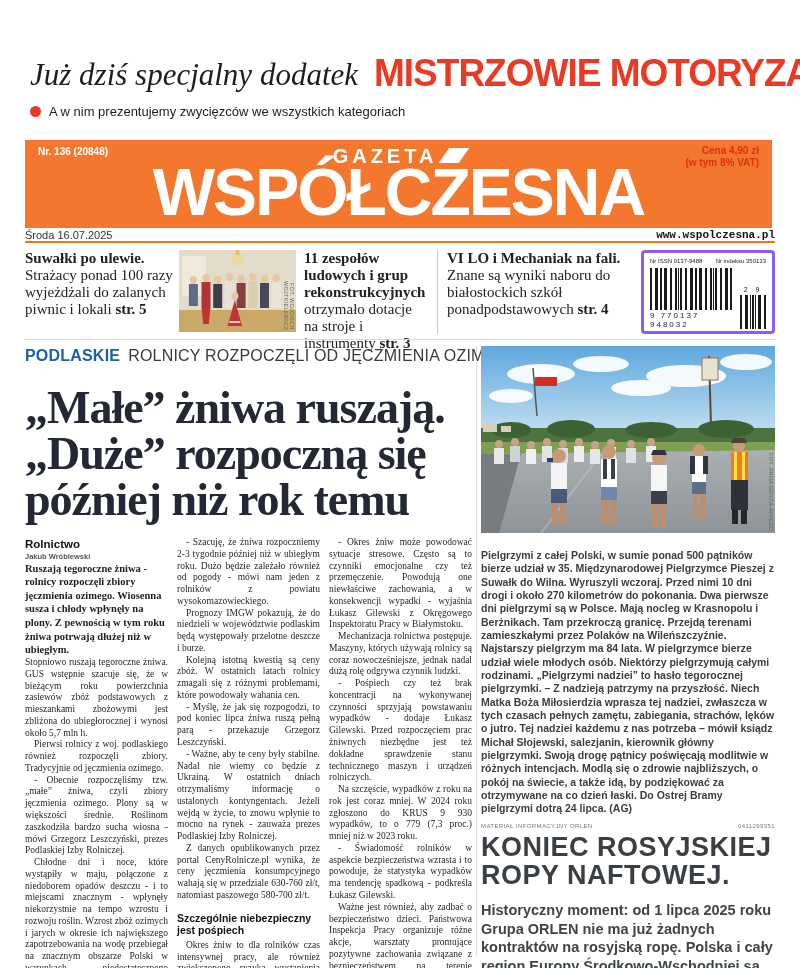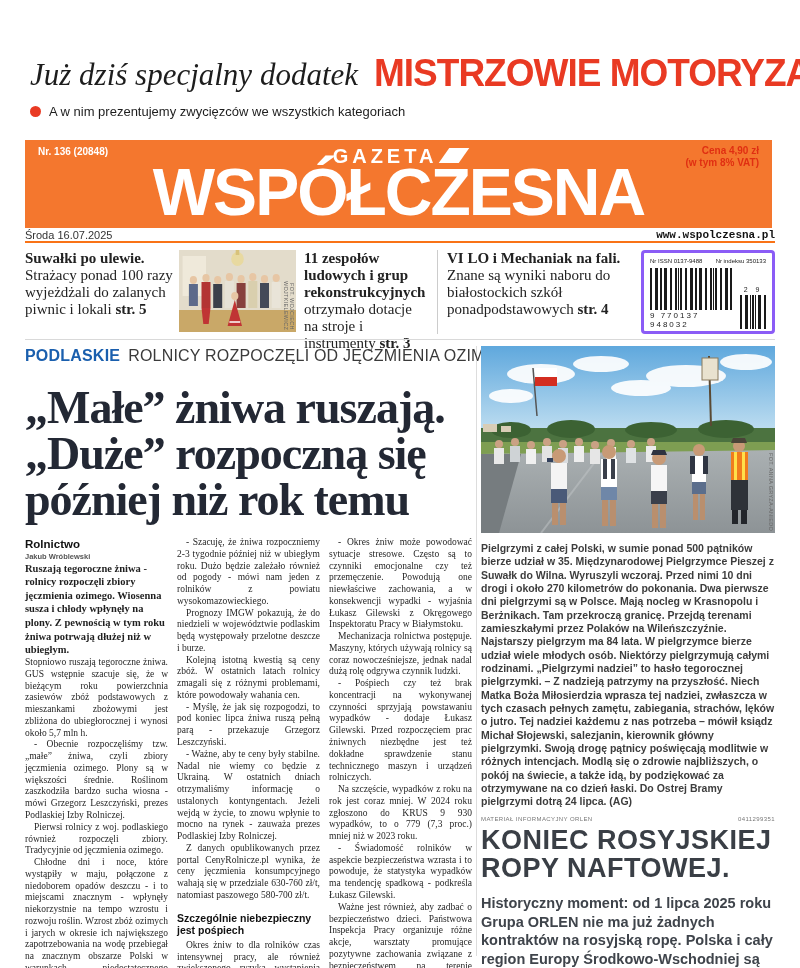--- a/index.html
+++ b/index.html
@@ -81,21 +81,21 @@
   .col p.ind { text-indent:9px; }
   .col p + p { margin-top:0; }
   .gap-top { margin-top:12px; }
   .subhead { font-family:"Liberation Sans", sans-serif; font-weight:bold; font-size:10.5px;
              line-height:1.2; color:#111; margin:10px 0 3px; text-align:left; }
 
   
   .main-right { position:absolute; left:481px; top:346px; width:294px; }
   .photo { position:relative; width:294px; height:187px; }
   .photo svg { display:block; width:100%; height:100%; }
-  .caption { margin-top:9px; font-weight:bold; font-size:10.5px; line-height:1.27; color:#3d3d3d; }
+  .caption { margin-top:16px; font-weight:bold; font-size:10.5px; line-height:1.27; color:#3d3d3d; }
   .ad { margin-top:7px; }
   .ad-toprow { display:flex; justify-content:space-between; font-size:6px; color:#777; letter-spacing:0.4px; }
   .ad-head { margin-top:4px; font-weight:800; font-size:27px; line-height:1.07; letter-spacing:0.5px; color:#3a3f46; }
   .ad-body { margin-top:11px; font-weight:bold; font-size:14.5px; line-height:1.28; color:#3f444b; }
 </style>
 </head>
 <body>
 
 <div class="page">
 
@@ -206,22 +206,22 @@
       <div>„Duże” rozpoczną się</div>
       <div>później niż rok temu</div>
     </div>
 
     <div class="cols">
       <div class="col">
         <div class="byline-sec">Rolnictwo</div>
         <div class="byline-auth">Jakub Wróblewski</div>
         <p class="lead">Ruszają tegoroczne żniwa - rolnicy rozpoczęli zbiory jęczmienia ozimego. Wiosenna susza i chłody wpłynęły na plony. Z pewnością w tym roku żniwa potrwają dłużej niż w ubiegłym.</p>
         <p class="gap-top">Stopniowo ruszają tegoroczne żniwa. GUS wstępnie szacuje się, że w bieżącym roku powierzchnia zasiewów zbóż podstawowych z mieszankami zbożowymi jest zbliżona do ubiegłorocznej i wynosi około 5,7 mln h.</p>
+        <p class="ind">Pierwsi rolnicy z woj. podlaskiego również rozpoczęli zbiory. Tradycyjnie od jęczmienia ozimego.</p>
         <p class="ind">- Obecnie rozpoczęliśmy tzw. „małe” żniwa, czyli zbiory jęczmienia ozimego. Plony są w większości średnie. Roślinom zaszkodziła bardzo sucha wiosna - mówi Grzegorz Leszczyński, prezes Podlaskiej Izby Rolniczej.</p>
-        <p class="ind">Pierwsi rolnicy z woj. podlaskiego również rozpoczęli zbiory. Tradycyjnie od jęczmienia ozimego.</p>
         <p class="ind">Chłodne dni i noce, które wystąpiły w maju, połączone z niedoborem opadów deszczu - i to miejscami znacznym - wpłynęły niekorzystnie na tempo wzrostu i rozwoju roślin. Wzrost zbóż ozimych i jarych w okresie ich największego zapotrzebowania na wodę przebiegał na znacznym obszarze Polski w warunkach niedostatecznego uwilgotnienia gleby.</p>
 
       </div>
 
       <div class="col">
         <p class="ind">- Szacuję, że żniwa rozpoczniemy 2-3 tygodnie później niż w ubiegłym roku. Dużo będzie zależało również od pogody - mówi nam jeden z rolników z powiatu wysokomazowieckiego.</p>
         <p class="ind">Prognozy IMGW pokazują, że do niedzieli w województwie podlaskim będą występowały przelotne deszcze i burze.</p>
         <p class="ind">Kolejną istotną kwestią są ceny zbóż. W ostatnich latach rolnicy zmagali się z różnymi problemami, które powodowały wahania cen.</p>
         <p class="ind">- Myślę, że jak się rozpogodzi, to pod koniec lipca żniwa ruszą pełną parą - przekazuje Grzegorz Leszczyński.</p>
         <p class="ind">- Ważne, aby te ceny były stabilne. Nadal nie wiemy co będzie z Ukrainą. W ostatnich dniach otrzymaliśmy informację o ustalonych kontyngentach. Jeżeli wejdą w życie, to znowu wpłynie to mocno na rynek - zauważa prezes Podlaskiej Izby Rolniczej.</p>

